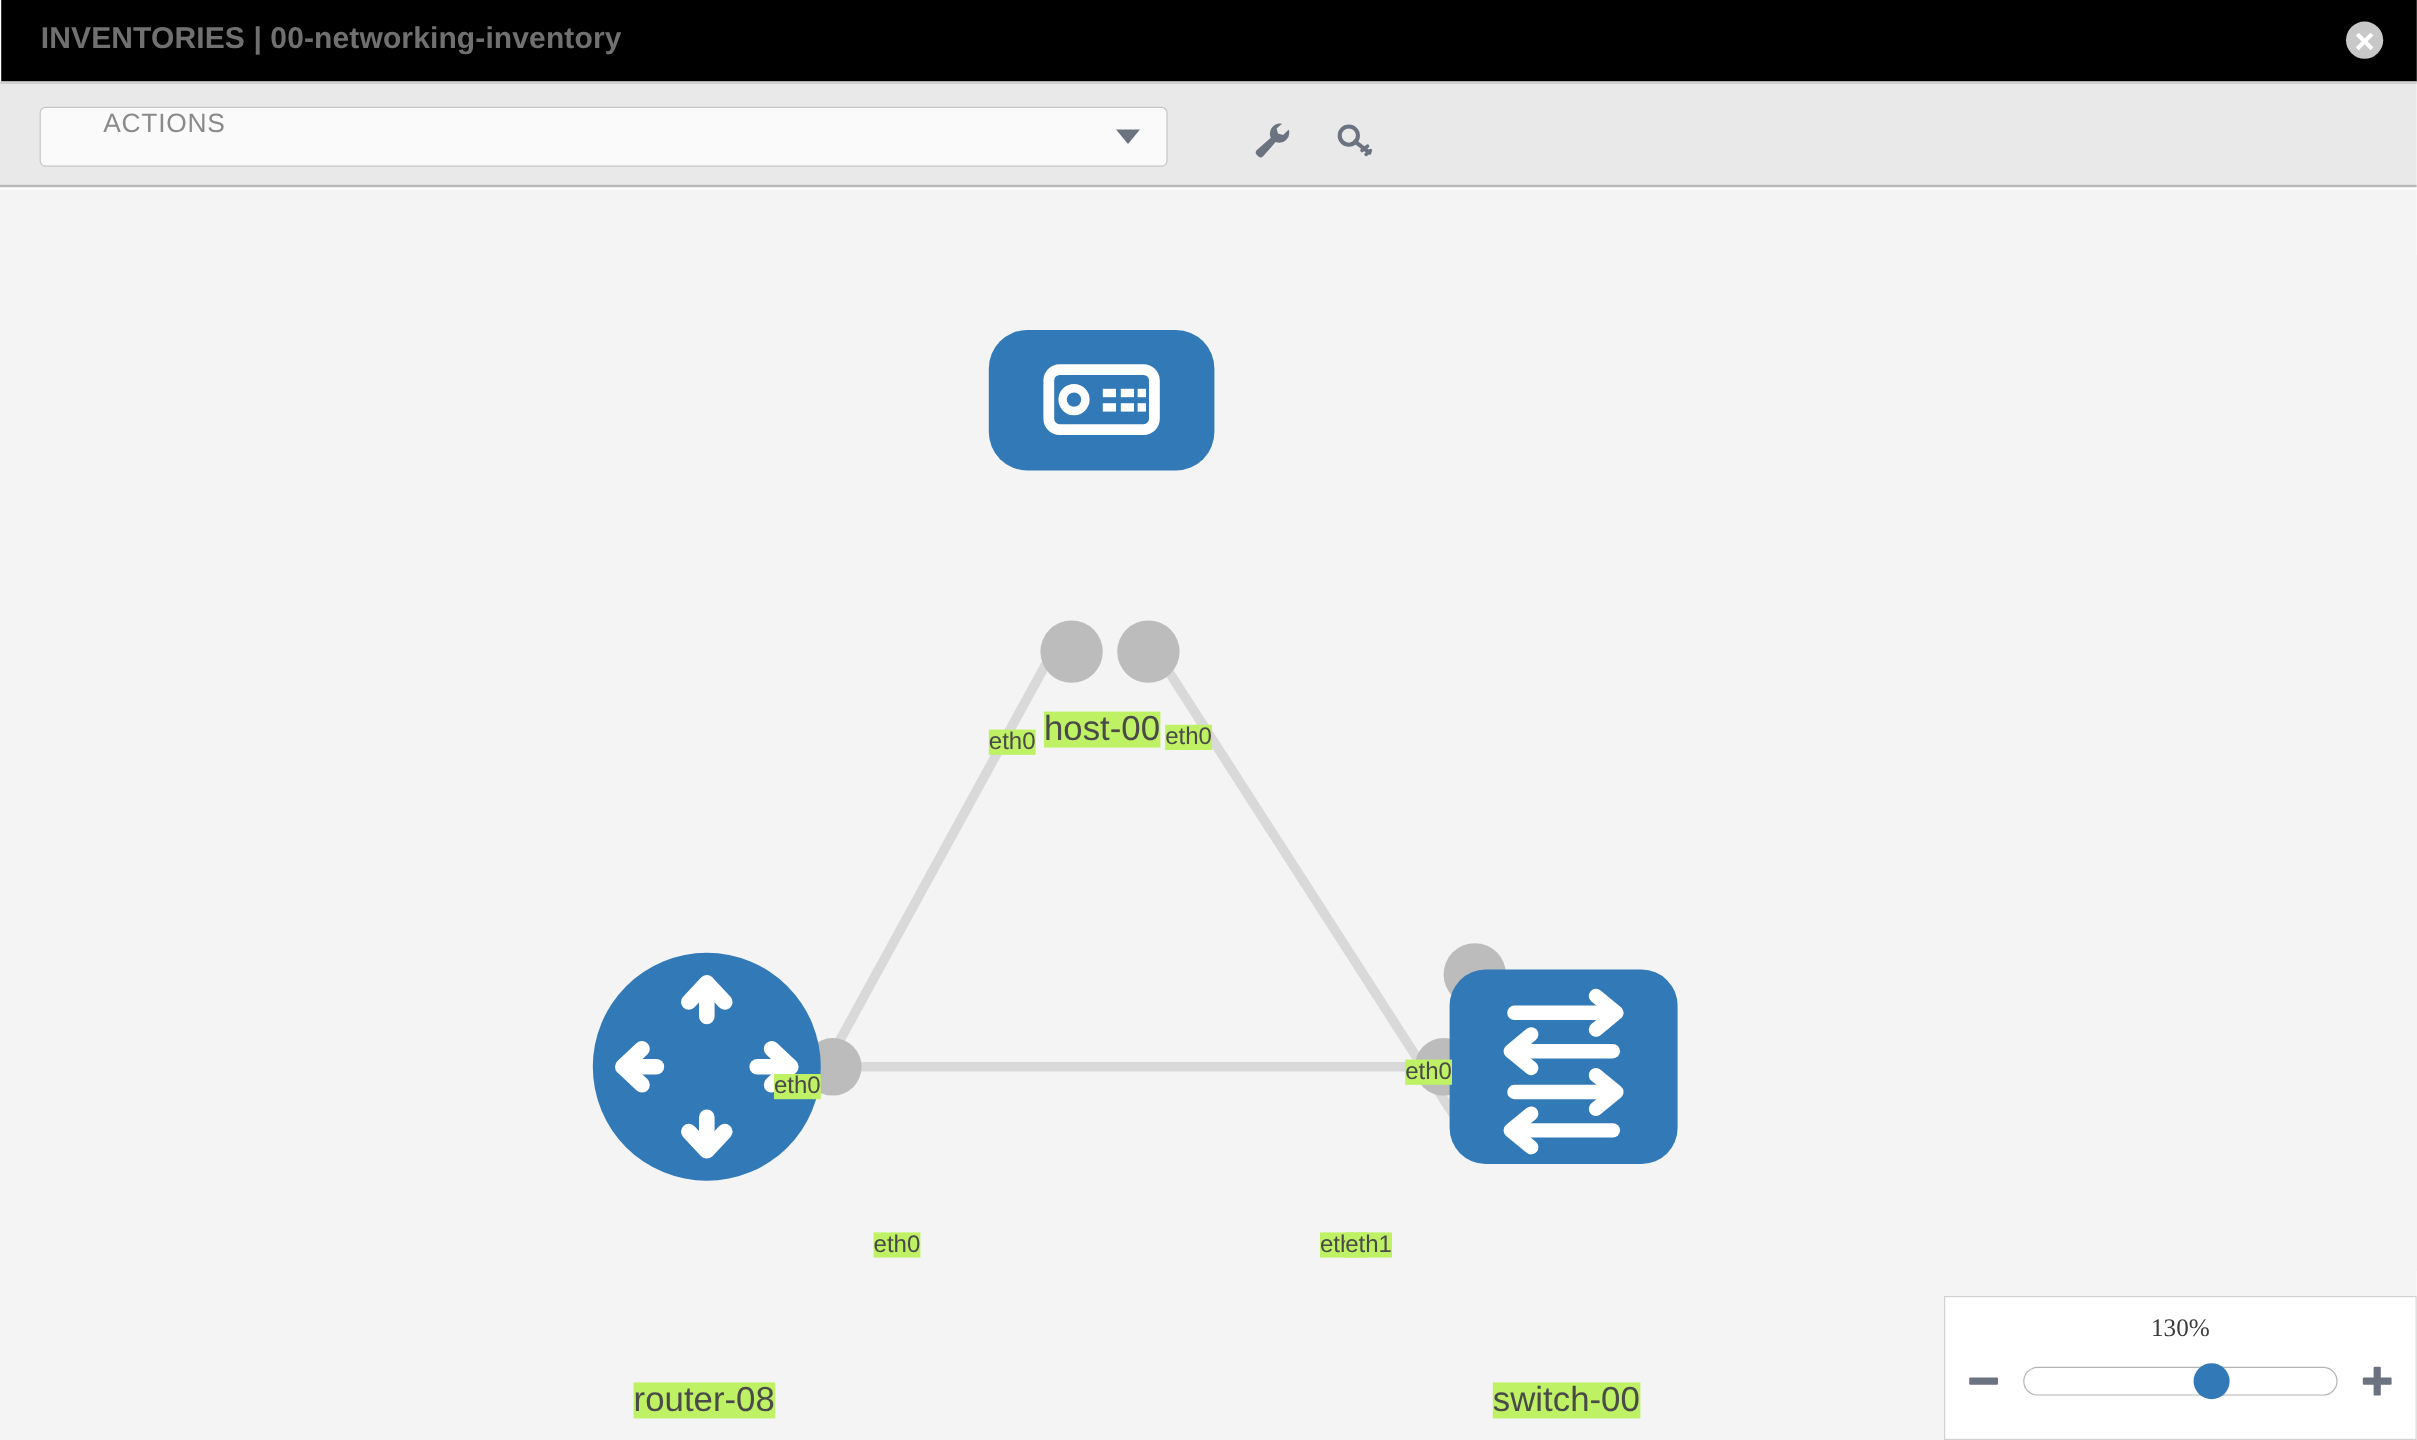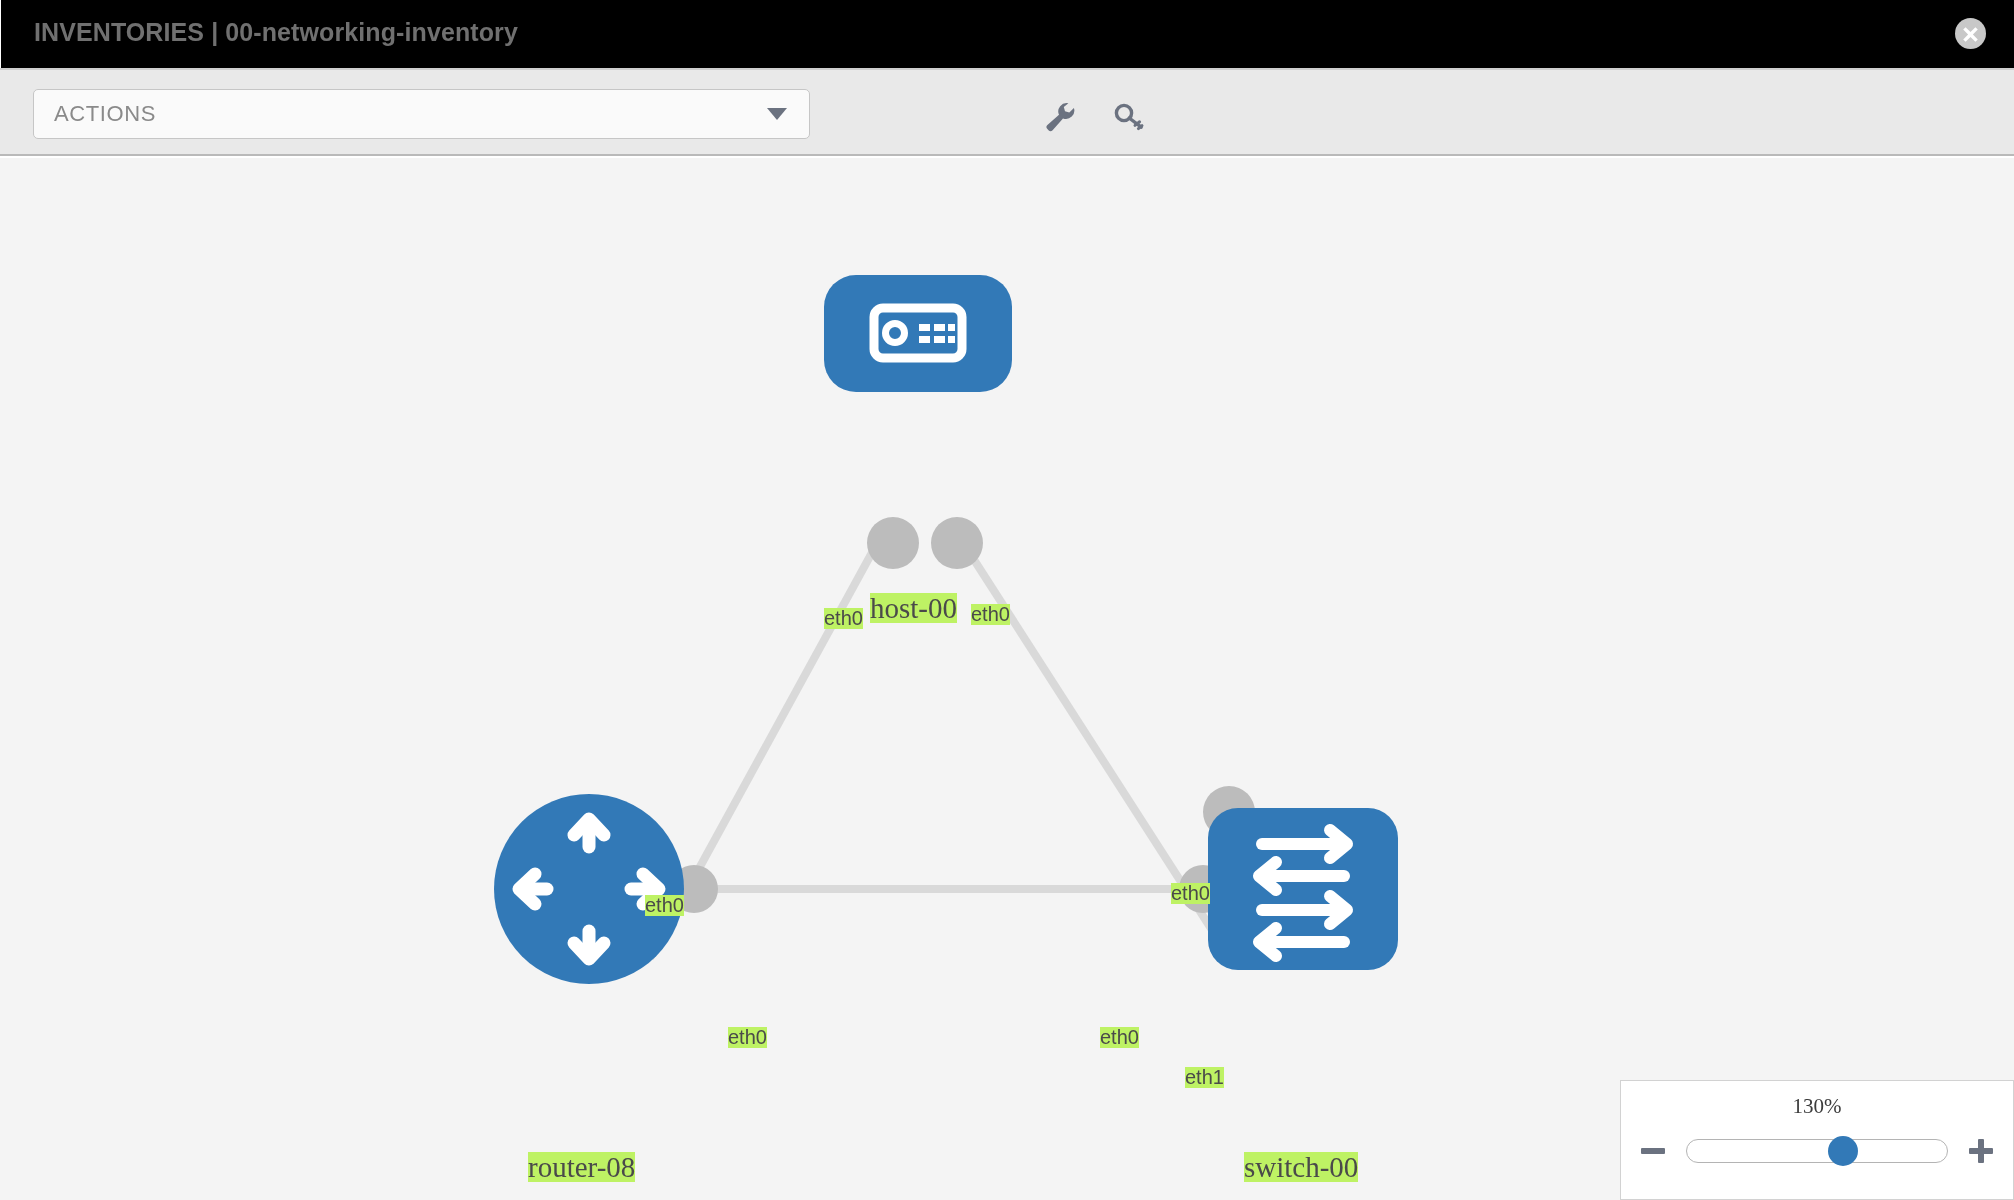--- a/index.html
+++ b/index.html
@@ -64,28 +64,28 @@
     height: 88px;
     background: #e9e9e9;
     border-top: 2px solid #cfcfcf;
     border-bottom: 2px solid #b9b9b9;
   }
 
   .actions-select {
     position: absolute;
     left: 33px;
     top: 19px;
-    width: 777px;
+    width: 940px;
     height: 50px;
     background: #fafafa;
     border: 1px solid #c6c6c6;
     border-radius: 5px;
     display: flex;
-    align-items: center;
-    cursor: pointer;
+    cursor: pointer;
+    padding-left: 32px;
   }
   .actions-select .label {
     margin-left: 20px;
     font-size: 22px;
     color: #8a8a8a;
     letter-spacing: 0.6px;
   }
   .caret {
     position: absolute;
     right: 22px;
@@ -149,21 +149,21 @@
   }
 
   
   .nlabel {
     position: absolute;
     background: #bef264;
     color: #4a4a4a;
     white-space: nowrap;
     line-height: 1.05;
   }
-  .nlabel.node-name { font-size: 29px; font-family: Liberation Serif, serif; }
+  .nlabel.node-name { font-size: 29px; }
   .nlabel.iface     { font-size: 20px; }
 
   
   .zoom-panel {
     position: absolute;
     left: 1620px;
     top: 1080px;
     width: 394px;
     height: 120px;
     background: #ffffff;
@@ -348,21 +348,21 @@
     <div class="nlabel node-name" style="left:528px; top:994px;">router-08</div>
     <div class="nlabel node-name" style="left:1244px; top:994px;">switch-00</div>
 
     <div class="nlabel iface" style="left:824px; top:450px;">eth0</div>
     <div class="nlabel iface" style="left:971px; top:446px;">eth0</div>
     <div class="nlabel iface" style="left:645px; top:737px;">eth0</div>
     <div class="nlabel iface" style="left:1171px; top:725px;">eth0</div>
     <div class="nlabel iface" style="left:728px; top:869px;">eth0</div>
 
     <div class="nlabel iface" style="left:1100px; top:869px;">eth0</div>
-    <div class="nlabel iface" style="left:1185px; top:869px;margin-top:40px;">eth1</div>
+    <div class="nlabel iface" style="left:1121px; top:869px;">eth1</div>
   </div>
 
   <div class="zoom-panel">
     <div class="zoom-value">130%</div>
     <div class="zoom-row">
       <div class="zoom-minus"></div>
       <div class="zoom-track">
         <div class="zoom-thumb" style="left: 60%;"></div>
       </div>
       <div class="zoom-plus"></div>

